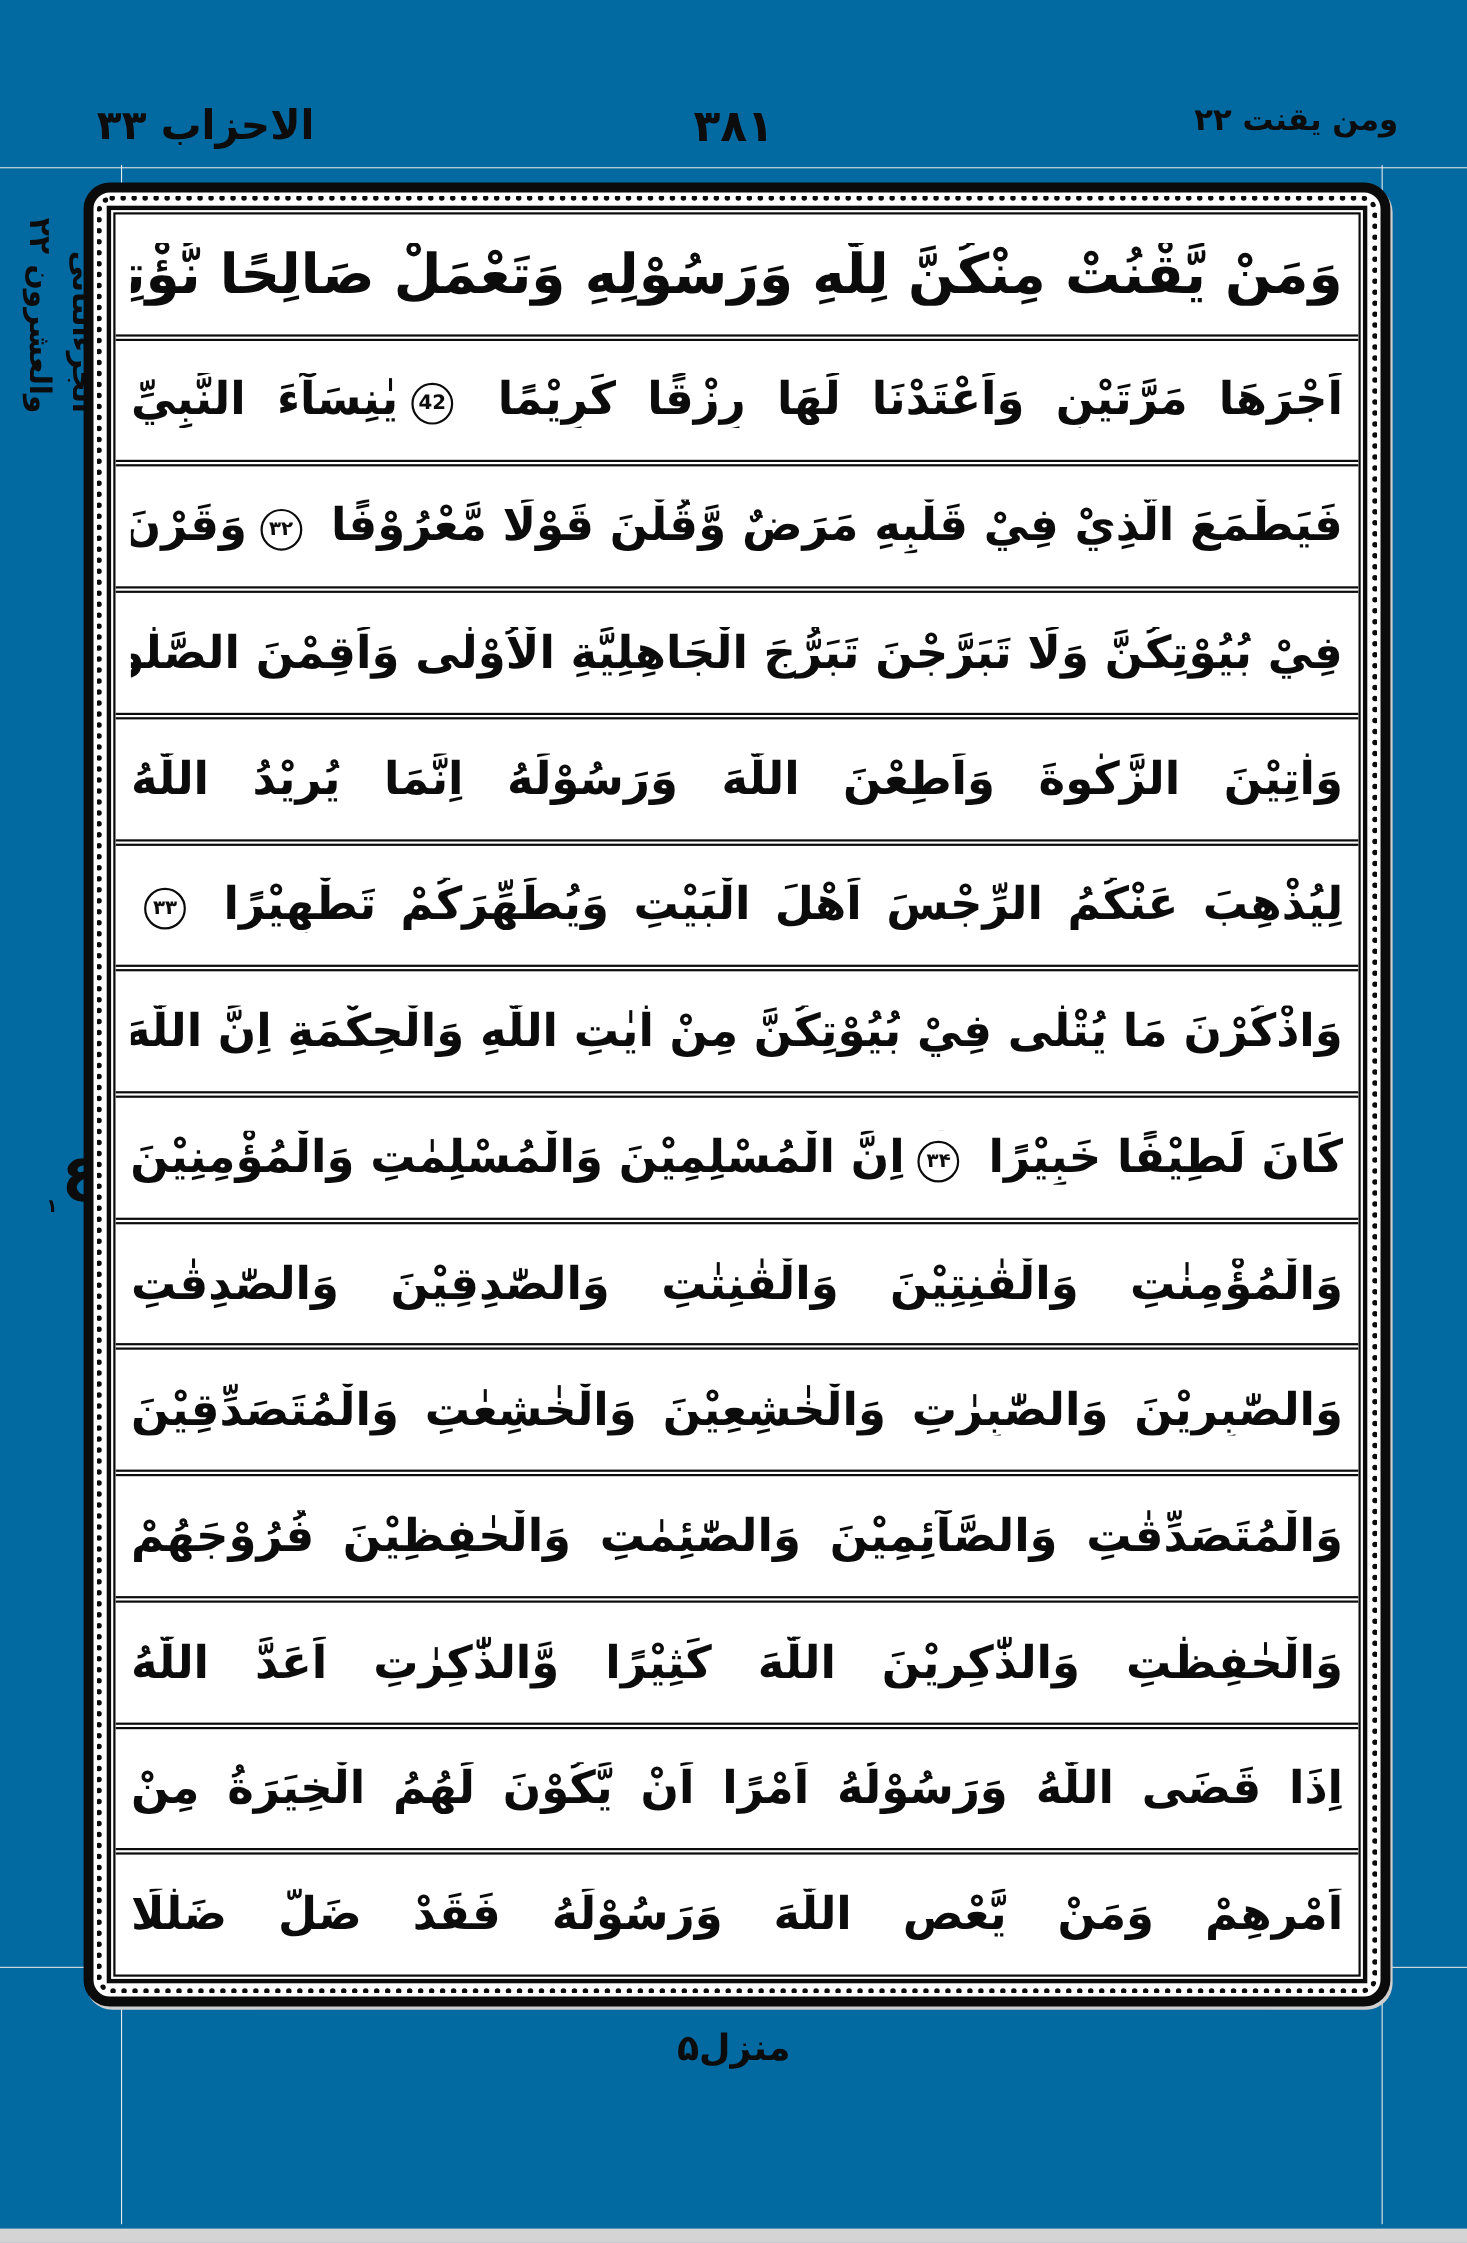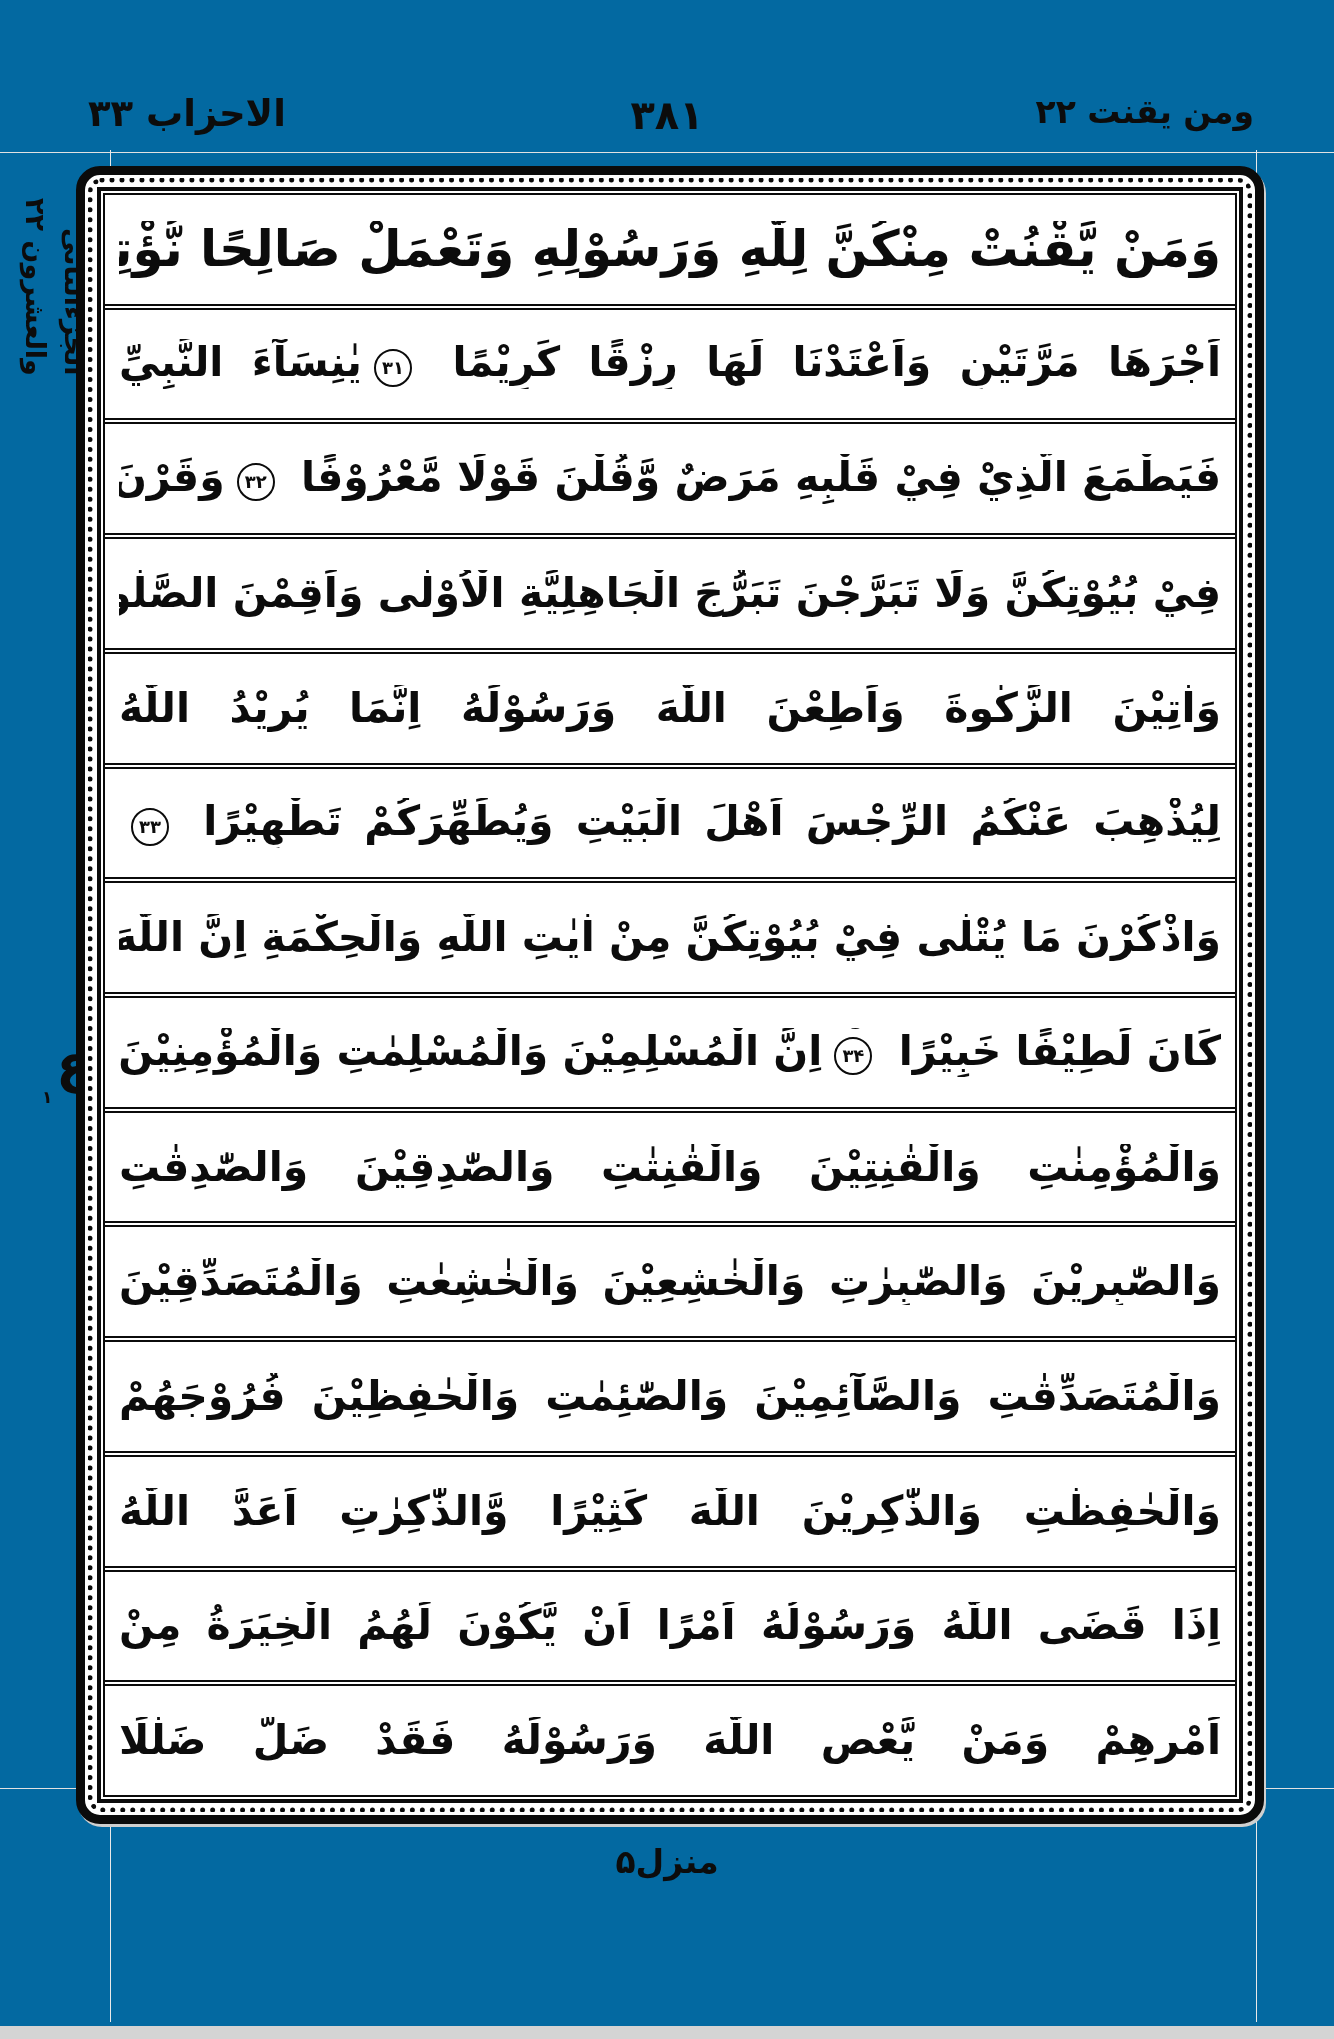--- a/index.html
+++ b/index.html
@@ -14,21 +14,21 @@
   }
   
   .scan-line-h { position:absolute; left:0; width:1334px; height:1px; background:#e2e2e2; }
   .scan-line-v { position:absolute; top:150px; height:1872px; width:1px; background:#e9e9e9; }
   .bottom-strip { position:absolute; left:0; bottom:0; width:1334px; height:13px; background:#d4d4d4; }
 
   
   .hdr { position:absolute; top:92px; font-weight:bold; white-space:nowrap; }
   .hdr-left  { left:88px;  font-size:37px; }
   .hdr-center{ left:0; right:0; text-align:center; font-size:40px; letter-spacing:16px; }
-  .hdr-right { right:80px; font-size:33px; }
+  .hdr-right { right:63px; font-size:28px; }
 
   
   .juz-label {
     position:absolute; left:16px; top:198px;
     writing-mode:vertical-rl;
     font-size:27px; font-weight:bold; line-height:1.45;
     white-space:pre-line; letter-spacing:1px;
   }
   
   .ruku-margin {
@@ -119,21 +119,21 @@
   </div>
 
   <div class="frame-outer">
     <div class="frame-beads">
       <div class="frame-inner1">
         <div class="frame-inner2">
             <div class="qline large">
               <div class="qtext" dir="rtl"><span>وَمَنْ يَّقْنُتْ مِنْكُنَّ لِلّٰهِ وَرَسُوْلِهِ وَتَعْمَلْ صَالِحًا نُّؤْتِهَا</span> </div>
             </div>
             <div class="qline">
-              <div class="qtext" dir="rtl"><span>اَجْرَهَا مَرَّتَيْنِ وَاَعْتَدْنَا لَهَا رِزْقًا كَرِيْمًا</span> <span class="aya-holder"><span class="aya-circle">۳۱</span></span><span>يٰنِسَآءَ النَّبِيِّ</span> </div>
+              <div class="qtext" dir="rtl"><span>اَجْرَهَا مَرَّتَيْنِ وَاَعْتَدْنَا لَهَا رِزْقًا كَرِيْمًا</span> <span class="aya-holder"><span class="aya-circle">42</span></span><span>يٰنِسَآءَ النَّبِيِّ</span> </div>
             </div>
             <div class="qline">
               <div class="qtext" dir="rtl"><span>فَيَطْمَعَ الَّذِيْ فِيْ قَلْبِهِ مَرَضٌ وَّقُلْنَ قَوْلًا مَّعْرُوْفًا</span> <span class="aya-holder"><span class="aya-circle">۳۲</span></span><span>وَقَرْنَ</span> </div>
             </div>
             <div class="qline">
               <div class="qtext" dir="rtl"><span>فِيْ بُيُوْتِكُنَّ وَلَا تَبَرَّجْنَ تَبَرُّجَ الْجَاهِلِيَّةِ الْاُوْلٰى وَاَقِمْنَ الصَّلٰوةَ</span> </div>
             </div>
             <div class="qline">
               <div class="qtext" dir="rtl"><span>وَاٰتِيْنَ الزَّكٰوةَ وَاَطِعْنَ اللّٰهَ وَرَسُوْلَهُ اِنَّمَا يُرِيْدُ اللّٰهُ</span> </div>
             </div>

